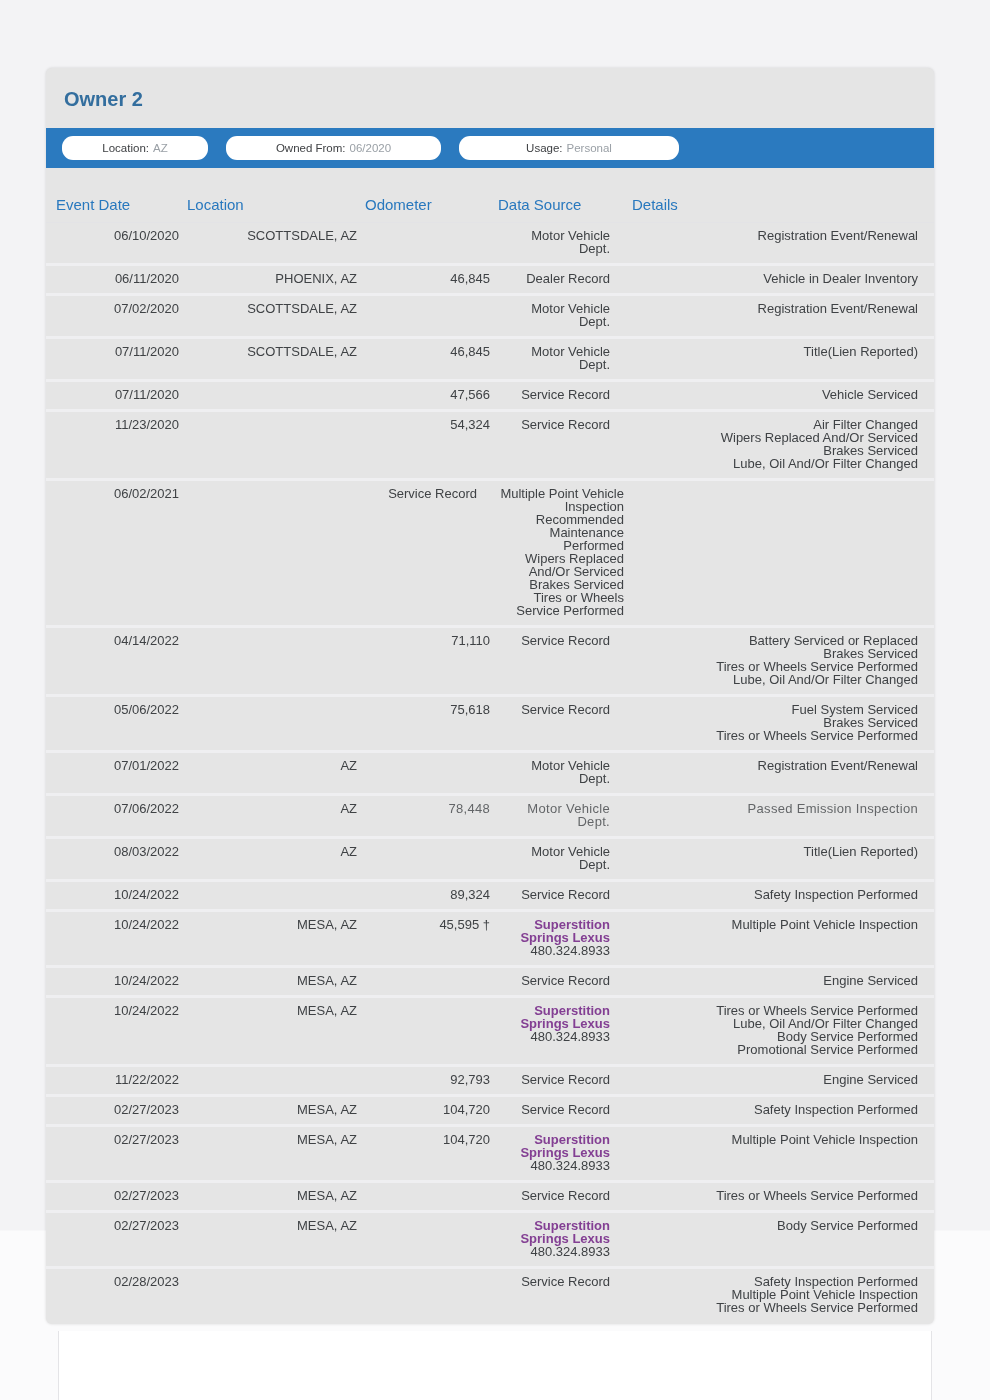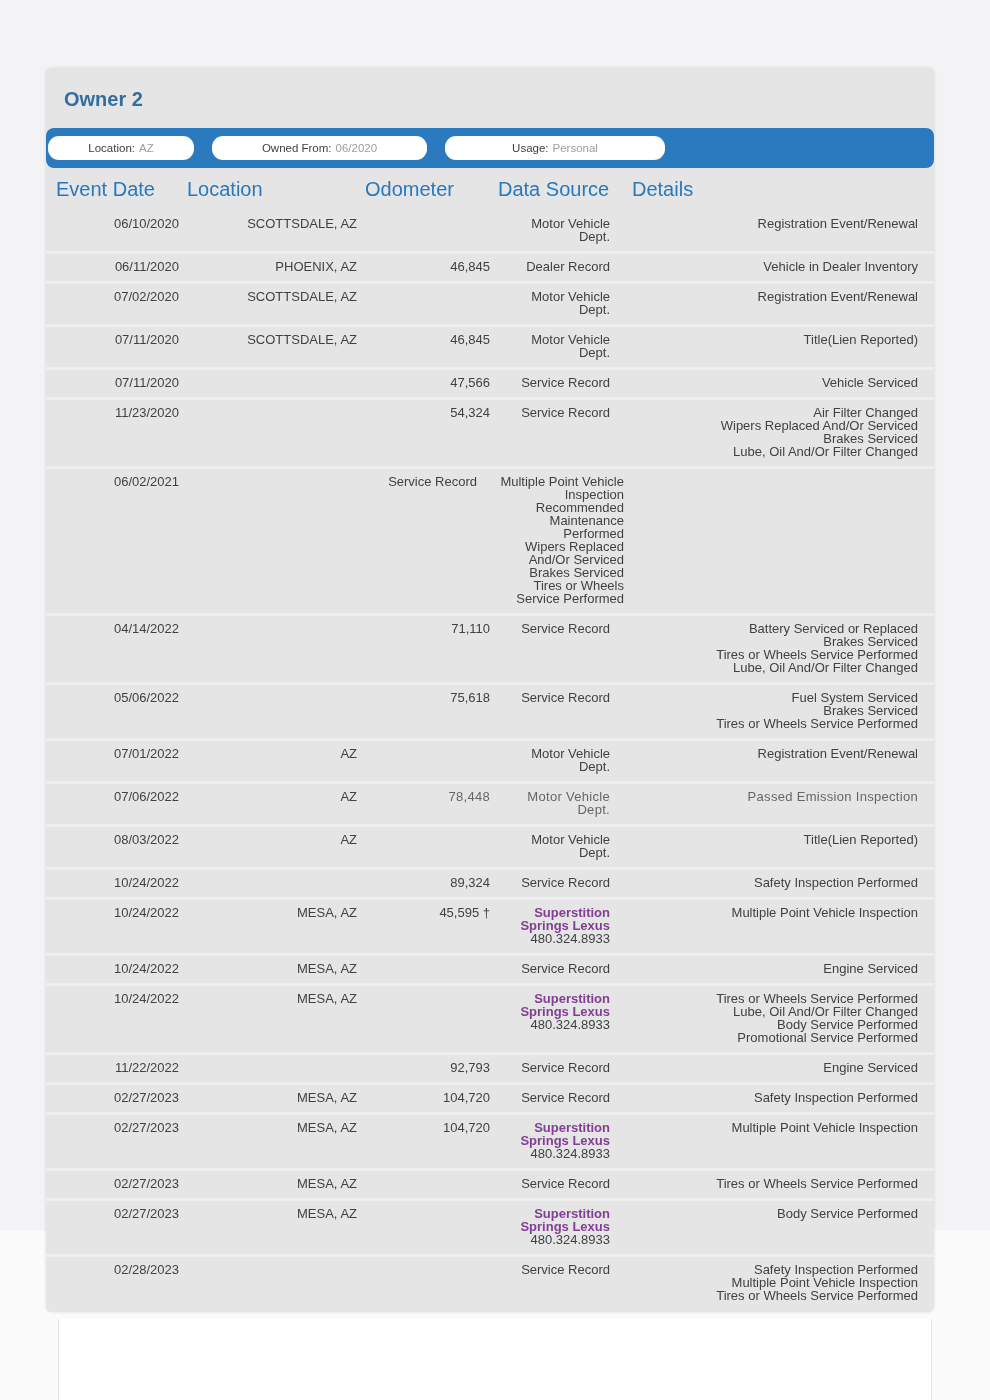--- a/index.html
+++ b/index.html
@@ -14,42 +14,43 @@
     background: #e5e5e5; border-radius: 6px;
     box-shadow: 0 0 3px rgba(0,0,0,.14);
     overflow: hidden;
   }
   .owner-title {
     color: #336e9e; font-size: 20px; font-weight: bold;
     padding: 20px 0 17px 18px;
   }
   .pill-bar {
     background: #2b7abf; display: flex; align-items: center;
-    gap: 18px; padding: 8px 0 8px 2px; border-radius: 8px;
+    gap: 18px; padding: 8px 0 8px 16px; border-radius: 0;
   }
   .pill {
     background: #ffffff; border-radius: 11px; height: 24px;
     display: flex; align-items: center; justify-content: center;
     font-size: 11.5px; white-space: nowrap;
   }
   .pill:nth-child(1) { width: 146px; }
   .pill:nth-child(2) { width: 215px; }
   .pill:nth-child(3) { width: 220px; }
   .pill .lbl { color: #3d3f42; margin-right: 4px; }
   .pill .val { color: #9aa0a6; }
 
   .thead, .trow {
     display: grid;
     grid-template-columns: 131px 178px 133px 134px 1fr;
     padding-left: 10px; padding-right: 8px;
   }
   .thead {
-    color: #2878be; font-size: 20px;
+    color: #2878be; font-size: 15px;
     padding-top: 10px; padding-bottom: 9px;
     border-bottom: 1px solid #e3e3e6;
+    margin-top: 18px;
   }
   .trow {
     font-size: 13px; color: #3f4245;
     padding-top: 6px; padding-bottom: 8px;
     border-bottom: 3px solid #efeff1;
     text-align: right;
   }
   .trow:last-child { border-bottom: none; padding-bottom: 10px; }
   .cell { line-height: 1.0; padding-right: 8px; }
   .c-det .detail-line, .c-src .src-inner, .dealer-phone { line-height: 1.0; }

